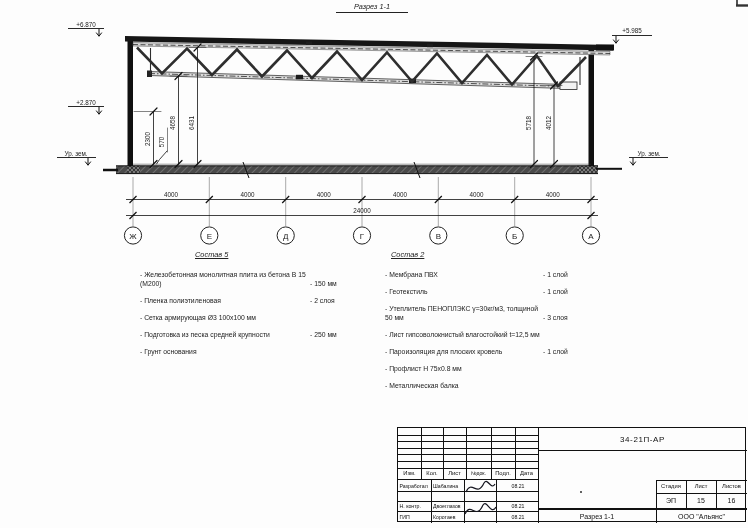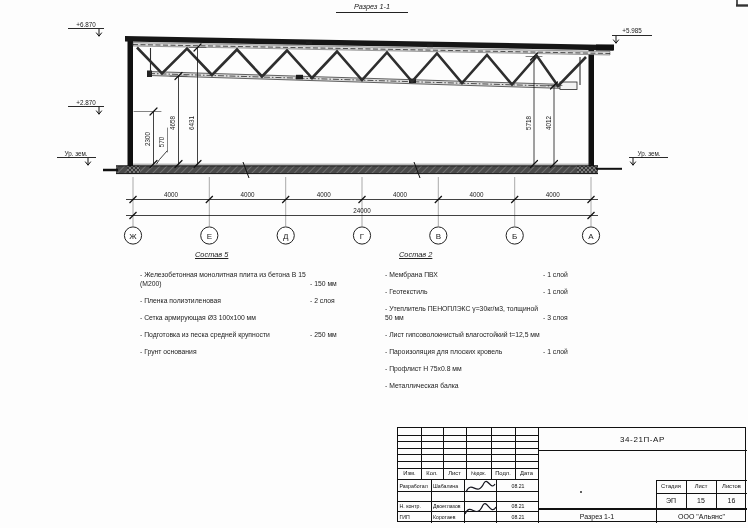--- a/index.html
+++ b/index.html
@@ -254,21 +254,21 @@
     <div class="s-name">- Подготовка из песка средней крупности</div>
     <div class="s-val">- 250 мм</div>
   </div>
   <div class="s-item">
     <div class="s-name">- Грунт основания</div>
     <div class="s-val"></div>
   </div>
 </div>
 
 <div class="abs sostav s2" style="left:385px;top:250px;width:255px">
-  <div style="margin-left:14px"><span class="hdr">Состав 2</span></div>
+  <div style="margin-left:6px"><span class="hdr">Состав 2</span></div>
   <div class="s-item">
     <div class="s-name">- Мембрана ПВХ</div>
     <div class="s-val">- 1 слой</div>
   </div>
   <div class="s-item">
     <div class="s-name">- Геотекстиль</div>
     <div class="s-val">- 1 слой</div>
   </div>
   <div class="s-item">
     <div class="s-name">- Утеплитель ПЕНОПЛЭКС γ=30кг/м3, толщиной 50 мм</div>

